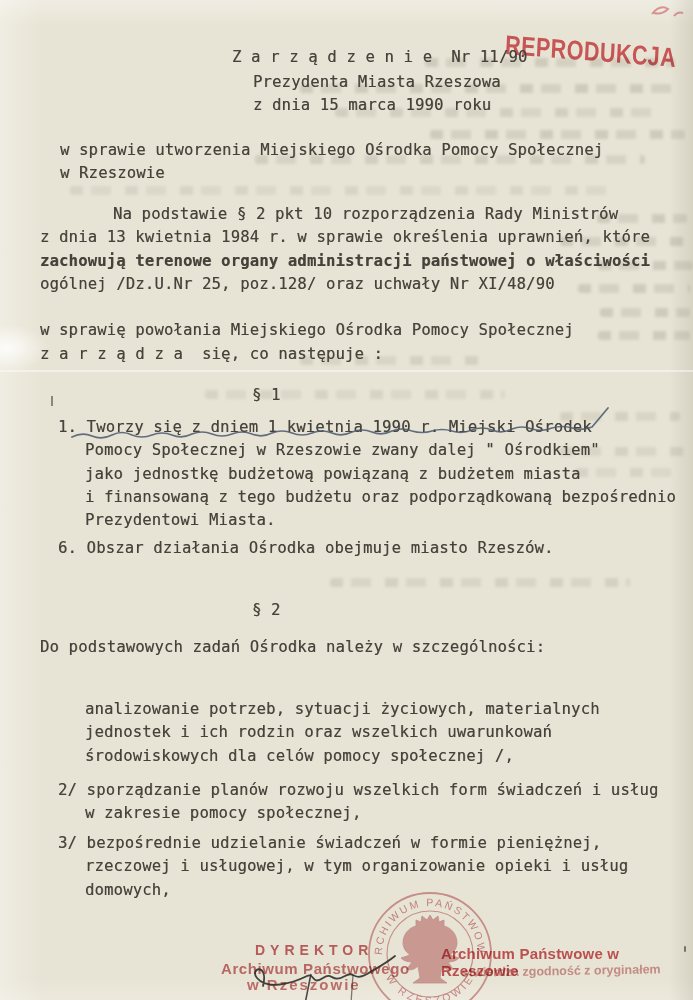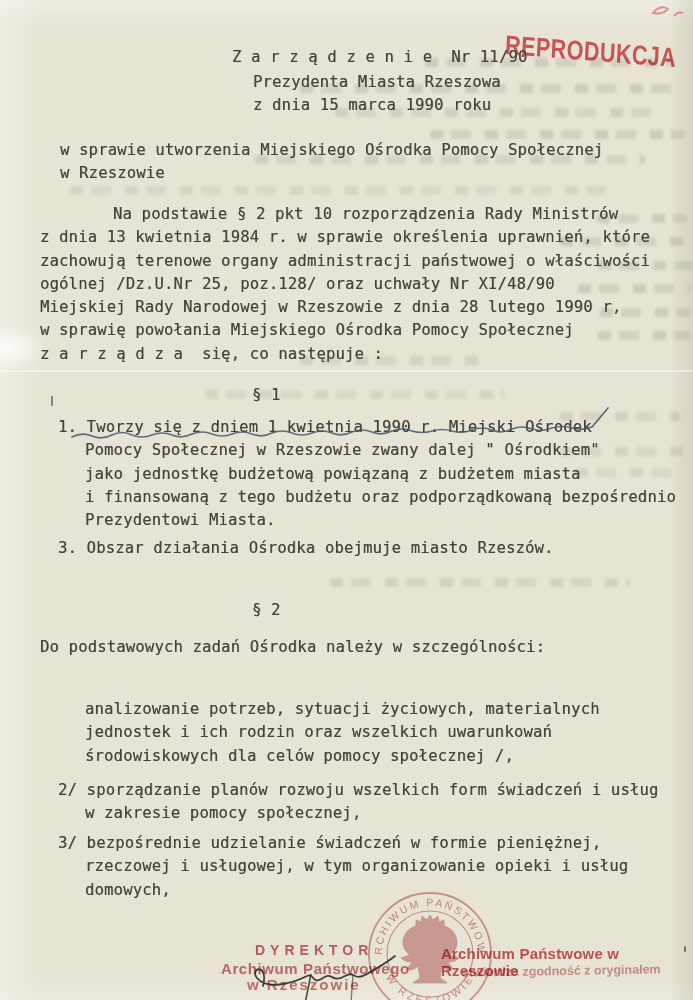--- a/index.html
+++ b/index.html
@@ -75,40 +75,39 @@
 
   <div class="tl" style="left:232px;top:47px;">Z a r z ą d z e n i e  Nr 11/90</div>
   <div class="tl" style="left:253px;top:72px;">Prezydenta Miasta Rzeszowa</div>
   <div class="tl" style="left:253px;top:95px;text-align:right;">z dnia 15 marca 1990 roku</div>
 
   <div class="tl" style="left:60px;top:140px;">w sprawie utworzenia Miejskiego Ośrodka Pomocy Społecznej</div>
   <div class="tl" style="left:60px;top:163px;">w Rzeszowie</div>
 
   <div class="tl" style="left:113px;top:204px;">Na podstawie § 2 pkt 10 rozporządzenia Rady Ministrów</div>
   <div class="tl" style="left:40px;top:227px;">z dnia 13 kwietnia 1984 r. w sprawie określenia uprawnień, które</div>
-  <div class="tl" style="left:40px;top:251px;">zachowują terenowe organy administracji państwowej o właściwości</div>
+  <div class="tl" style="left:40px;top:251px;font-weight:bold;">zachowują terenowe organy administracji państwowej o właściwości</div>
   <div class="tl" style="left:40px;top:274px;">ogólnej /Dz.U.Nr 25, poz.128/ oraz uchwały Nr XI/48/90</div>
-  <div class="tl" style="left:40px;top:297px;">Miejskiej Rady Narodowej w Rzeszowie z dnia 28 lutego 1990 r,</div>
   <div class="tl" style="left:40px;top:320px;">w sprawię powołania Miejskiego Ośrodka Pomocy Społecznej</div>
   <div class="tl" style="left:40px;top:344px;">z a r z ą d z a  się, co następuje :</div>
 
   <div class="tl" style="left:252px;top:385px;">§ 1</div>
   <div class="mark" style="left:51px;top:396px;width:1.5px;height:10px;opacity:.6;"></div>
 
   <div class="tl" style="left:58px;top:417px;">1. Tworzy się z dniem 1 kwietnia 1990 r. Miejski Ośrodek</div>
   <div class="tl" style="left:85px;top:440px;">Pomocy Społecznej w Rzeszowie zwany dalej " Ośrodkiem"</div>
   <div class="tl" style="left:85px;top:464px;">jako jednostkę budżetową powiązaną z budżetem miasta</div>
   <div class="tl" style="left:85px;top:487px;">i finansowaną z tego budżetu oraz podporządkowaną bezpośrednio</div>
   <div class="tl" style="left:85px;top:510px;">Prezydentowi Miasta.</div>
 
   <svg style="left:60px;top:408px;" width="600" height="40" viewBox="0 0 600 40">
     <path d="M12,29 q10,-5 20,-1 q10,4 20,-1 q10,-5 20,0 q10,4 20,0 q10,-4 20,0 q10,4 20,-1 q10,-4 20,0 q10,4 20,0 q10,-4 20,0 q10,4 20,-1 q10,-4 20,0 q10,4 20,0 q10,-4 20,0 q10,4 20,-1 q10,-4 20,0 q10,4 20,-1 q10,-4 20,0 q10,3 20,0 q10,-3 20,0 q10,3 20,-1 q10,-4 20,0 q10,4 20,-1 q10,-4 20,0 q10,3 20,-1 q10,-3 20,0 q10,3 20,-1 l16,-19" fill="none" stroke="#4a5770" stroke-width="1.7" opacity=".85" stroke-linecap="round"></path>
   </svg>
 
-  <div class="tl" style="left:58px;top:538px;">3. Obszar działania Ośrodka obejmuje miasto Rzeszów.</div>
+  <div class="tl" style="left:58px;top:538px;">6. Obszar działania Ośrodka obejmuje miasto Rzeszów.</div>
 
   <div class="tl" style="left:252px;top:600px;">§ 2</div>
   <div class="tl" style="left:40px;top:637px;">Do podstawowych zadań Ośrodka należy w szczególności:</div>
 
   <div class="tl" style="left:85px;top:699px;">analizowanie potrzeb, sytuacji życiowych, materialnych</div>
   <div class="tl" style="left:85px;top:722px;">jednostek i ich rodzin oraz wszelkich uwarunkowań</div>
   <div class="tl" style="left:85px;top:746px;">środowiskowych dla celów pomocy społecznej /,</div>
 
   <div class="tl" style="left:58px;top:780px;">2/ sporządzanie planów rozwoju wszelkich form świadczeń i usług</div>
   <div class="tl" style="left:85px;top:803px;">w zakresie pomocy społecznej,</div>

